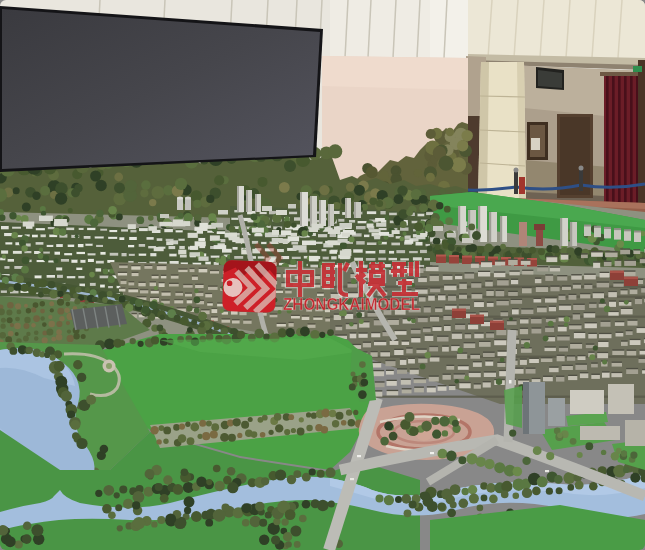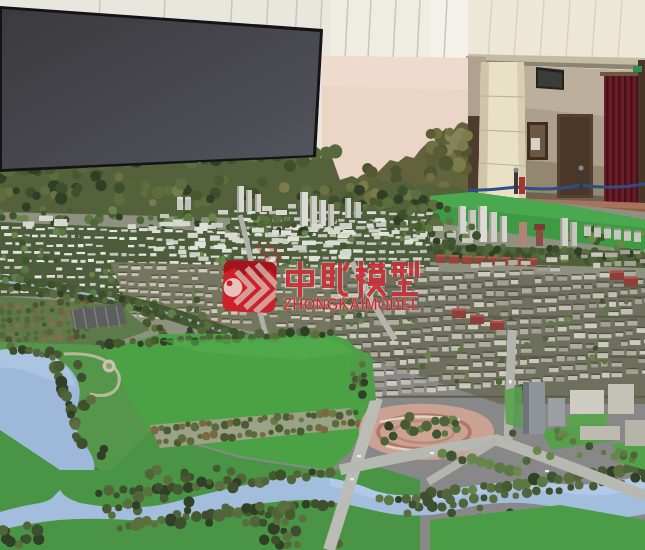--- a/index.html
+++ b/index.html
@@ -1,14 +1,14 @@
 <!DOCTYPE html>
 <html><head><meta charset="utf-8"><style>
 html,body{margin:0;padding:0;background:#888;}
-#ph{position:relative;width:645px;height:550px;overflow:hidden;font-family:"Liberation Sans",sans-serif;}
+#ph{position:relative;width:645px;height:550px;overflow:hidden;font-family:"Liberation Sans",sans-serif;border-radius:6px;}
 </style></head><body>
 <div id="ph">
 <svg width="645" height="550" viewBox="0 0 645 550" xmlns="http://www.w3.org/2000/svg">
 
 <g>
 <rect x="0.0" y="0.0" width="645.0" height="230.0" fill="#e9e6de"></rect>
 <rect x="330.0" y="0.0" width="160.0" height="62.0" fill="#efece4"></rect>
 <rect x="430.0" y="0.0" width="110.0" height="68.0" fill="#f3f1ea"></rect>
 <line x1="100" y1="0" x2="97" y2="58" stroke="#c9c5b8" stroke-width="1.5"></line>
 <line x1="165" y1="0" x2="162" y2="58" stroke="#c9c5b8" stroke-width="1.5"></line>

